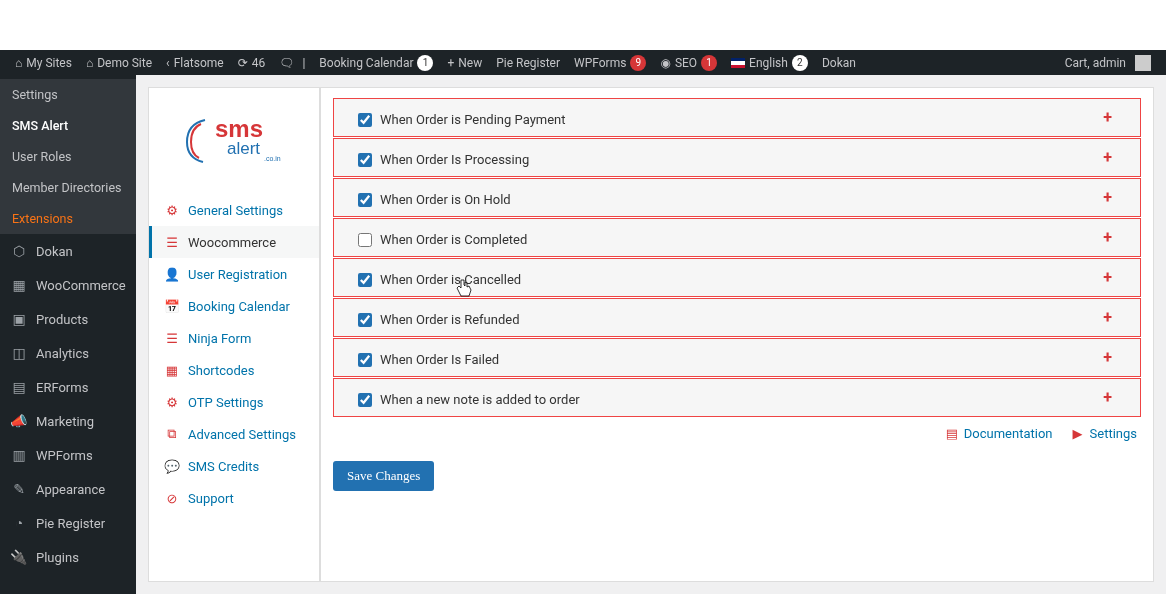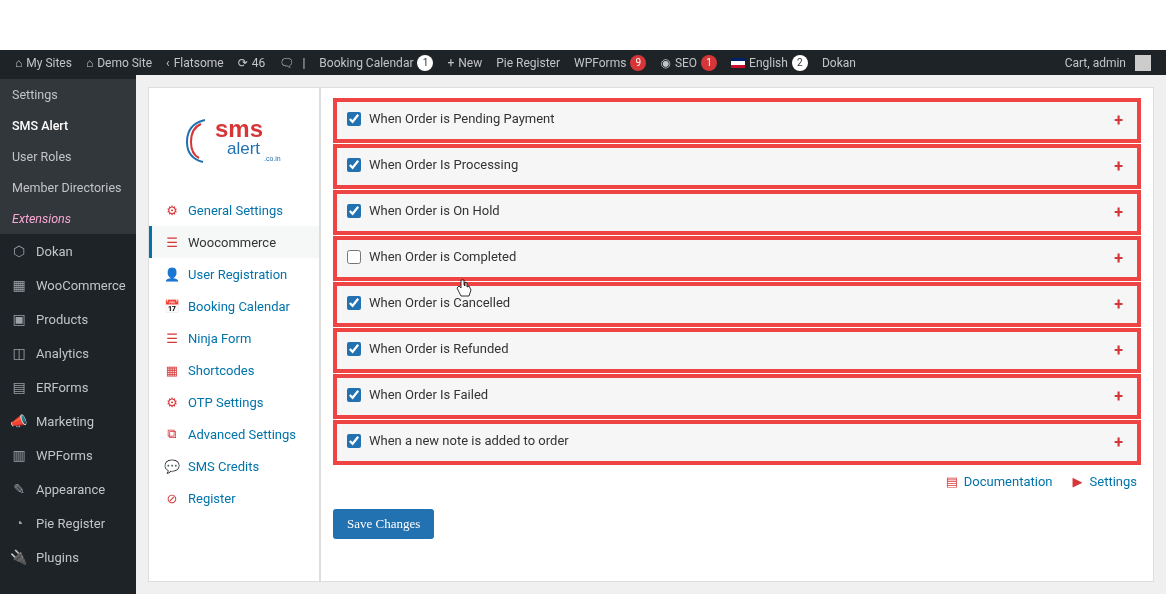--- a/index.html
+++ b/index.html
@@ -9,36 +9,36 @@
 .adminbar .ab-item { display: flex; align-items: center; gap: 4px; padding: 0 7px; height: 25px; cursor: pointer; }
 .adminbar .count-badge { background:#d63638; color:#fff; border-radius: 9px; min-width: 16px; height: 16px; display:inline-flex; align-items:center; justify-content:center; font-size: 10px; padding: 0 4px; }
 .adminbar .count-badge.num { background:#fff; color:#333; }
 .adminbar .spacer { flex: 1; }
 .adminbar .flag { width: 14px; height: 10px; background: linear-gradient(to bottom,#012169 33%,#fff 33%,#fff 66%,#C8102E 66%); display:inline-block; }
 .layout { display:flex; min-height: calc(594px - 75px); }
 .sidebar { width: 136px; background: #1d2327; color: #c3c4c7; padding-top: 4px; }
 .sidebar .menu-item { display:flex; align-items:center; gap:8px; padding: 8px 10px; font-size: 13px; cursor:pointer; }
 .sidebar .menu-item .icn { width:18px; height:18px; display:inline-flex; align-items:center; justify-content:center; color:#9ca2a7; font-size:14px; }
 .sidebar .submenu .menu-item { padding-left: 12px; font-size: 12.5px; background:#32373c; }
-.sidebar .submenu .menu-item.active { color:#f9a8d4;font-style:italic; }
+.sidebar .submenu .menu-item.active { color:#f97316; }
 .content { flex:1; background:#f0f0f1; padding: 0; display:flex; }
 .inner-sidebar { width: 172px; background:#fff; border:1px solid #ddd; margin: 12px 0 12px 12px; display:flex; flex-direction:column; }
 .inner-sidebar .logo { padding: 24px 12px; display:flex; align-items:center; justify-content:center; }
 .inner-sidebar .logo .logo-svg { width: 130px; height: 58px; }
 .inner-sidebar .side-link { display:flex; align-items:center; gap:8px; padding: 8px 12px; font-size:13px; cursor:pointer; border-left:3px solid transparent; color:#0073aa; }
 .inner-sidebar .side-link.selected { border-left-color:#0073aa; background:#f6f7f7; color:#333; }
 .inner-sidebar .side-link .si { width:16px; height:16px; display:inline-flex; align-items:center; justify-content:center; color:#d63638; font-size:13px; }
 .main-pane { flex:1; background:#fff; border:1px solid #ddd; margin:12px 12px 12px 0; padding: 0 0 16px 0; display:flex; flex-direction:column; }
 .tabs { display:flex; gap: 16px; padding: 0 12px; border-bottom: 1px solid #ccc; margin: 8px 12px 0 12px; }
 .tabs .tab { padding: 10px 4px 12px 4px; font-size:13px; color:#555; cursor:pointer; position:relative; }
 .tabs .tab.active { color:#0073aa; font-weight:500; }
 .tabs .tab.active::after { content:""; position:absolute; left:0; right:0; bottom:-1px; height:3px; background:#0073aa; }
 .tabs .tab.underlined::after { content:""; position:absolute; left:0; width:40px; bottom:4px; height:3px; background:#0073aa; }
 .notif-list { margin: 10px 12px 0 12px; }
-.notif-row { display:flex; align-items:flex-start; justify-content:space-between; padding: 9px 10px; border:4px solid #ef4444; background:#f6f6f6; margin-bottom:1px; }
+.notif-row { display:flex; align-items:flex-end; justify-content:space-between; padding: 9px 24px; border:1px solid #ef4444; background:#f6f6f6; margin-bottom:1px; }
 .notif-row .left { display:flex; align-items:center; gap:8px; }
 .notif-row input[type=checkbox]{ width:14px; height:14px; accent-color:#2271b1; }
 .notif-row .plus { color:#d63638; font-weight:bold; font-size:16px; cursor:pointer; padding:0 4px; }
 .footer-links { display:flex; justify-content:flex-end; gap:18px; padding: 8px 16px; font-size:13px; }
 .footer-links a { color:#0073aa; text-decoration:none; display:flex; align-items:center; gap:5px; }
 .footer-links .icon-box { width:14px; height:14px; display:inline-flex; align-items:center; justify-content:center; color:#d63638; }
 .save-row { margin: 12px 12px 0 12px; }
 .save-row button { background:#2271b1; color:#fff; border:0; padding:7px 14px; border-radius:3px; font-size:13px; cursor:pointer;font-family:Liberation Serif, serif; }
 .cursor-hand { position:absolute; pointer-events:none; }
 </style>
@@ -199,21 +199,21 @@
           <div class="side-link">
             <span class="si">⧉</span>
             <span>Advanced Settings</span>
           </div>
           <div class="side-link">
             <span class="si">💬</span>
             <span>SMS Credits</span>
           </div>
           <div class="side-link">
             <span class="si">⊘</span>
-            <span>Register</span>
+            <span>Support</span>
           </div>
         </div>
     </div>
 
     <div class="main-pane">
       <div class="notif-list" id="notif-list">
           <div class="notif-row">
             <div class="left">
               <input type="checkbox" checked="" style="">
               <span>When Order is Pending Payment</span>

